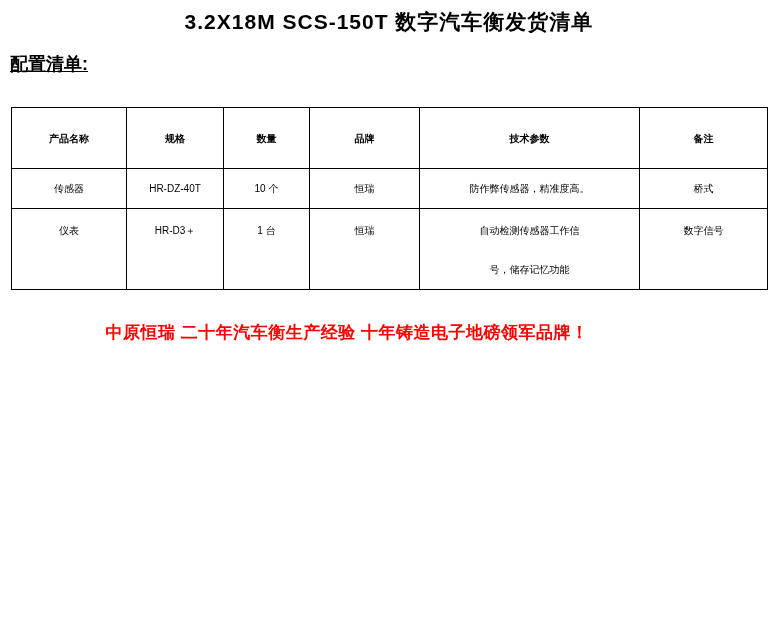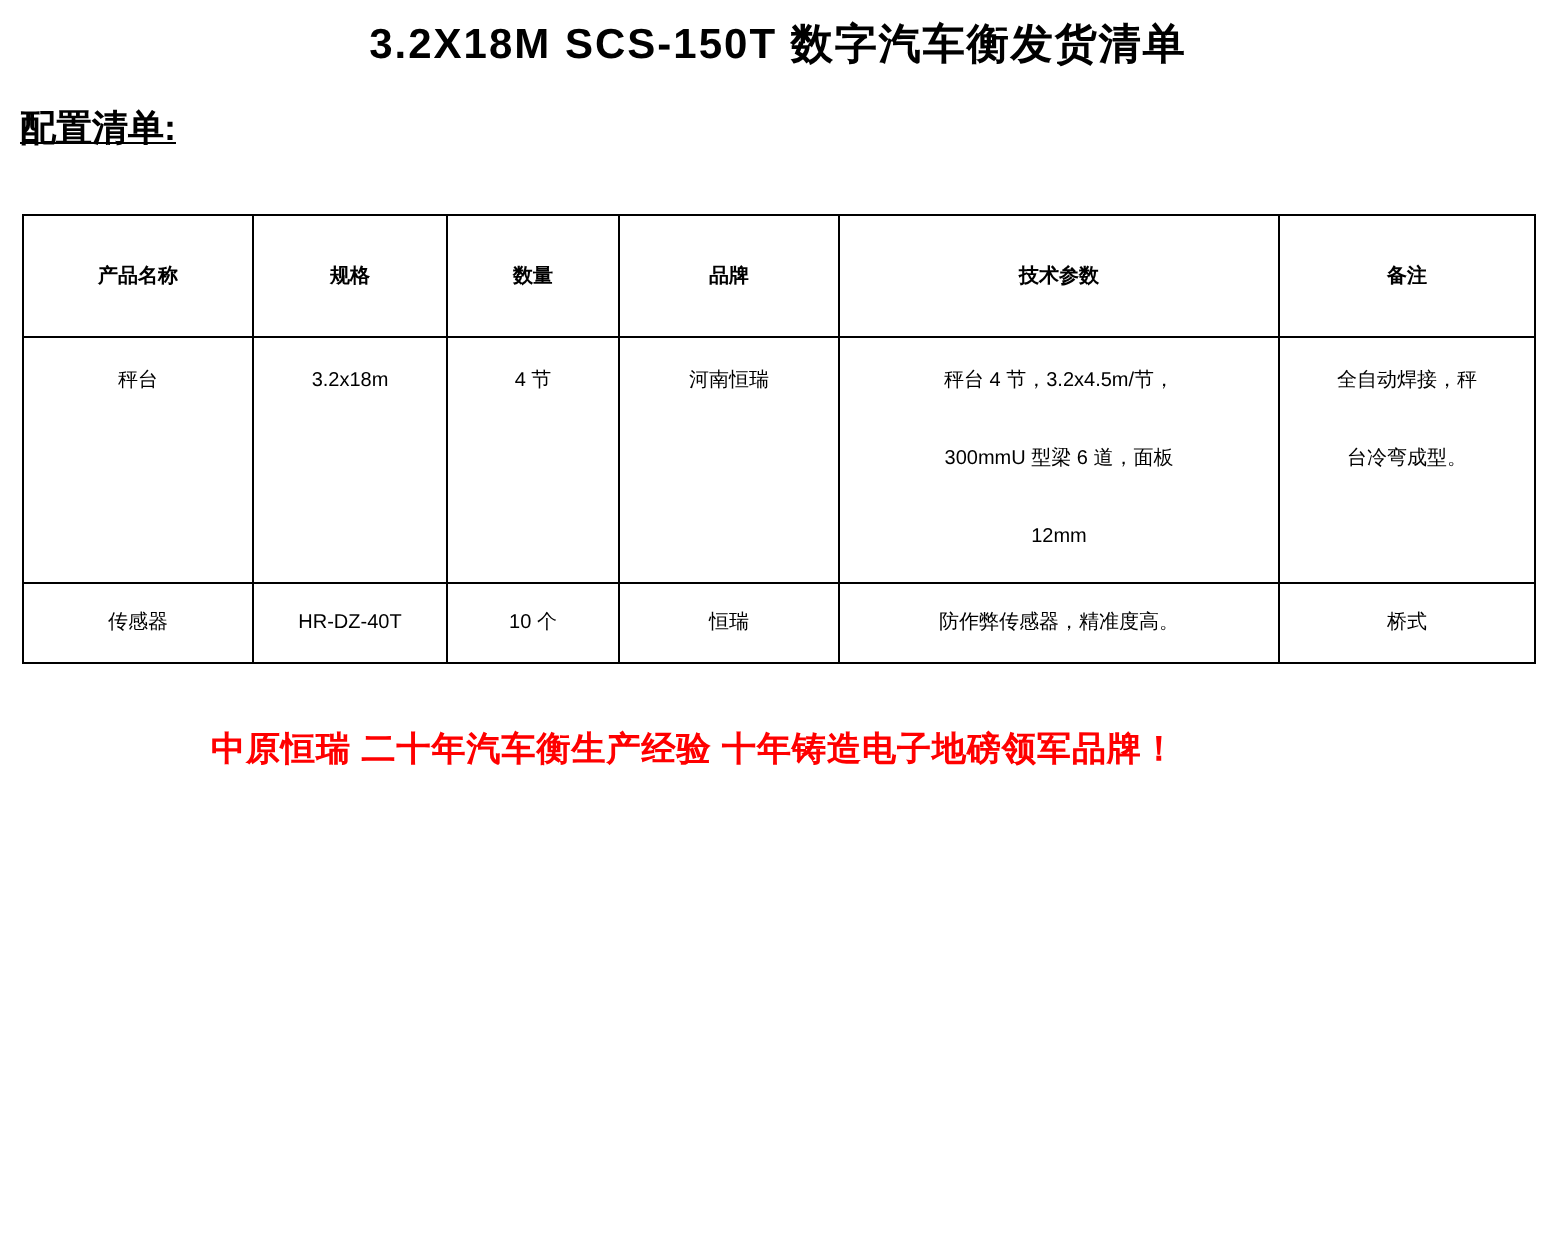--- a/index.html
+++ b/index.html
@@ -102,37 +102,35 @@
       <tr>
         <th>产品名称</th>
         <th>规格</th>
         <th>数量</th>
         <th>品牌</th>
         <th>技术参数</th>
         <th>备注</th>
       </tr>
     </thead>
     <tbody>
-      <tr class="row-tall h-r1">
-        <td>秤台</td>
-        <td>3.2x18m</td>
-        <td>4 节</td>
-        <td>河南恒瑞</td>
-        <td class="pre">秤台 4 节，3.2x4.5m/节，
-300mmU 型梁 6 道，面板
-12mm</td>
-        <td class="pre">全自动焊接，秤
-台冷弯成型。</td>
-      </tr>
       <tr class="h-r2">
         <td>传感器</td>
         <td>HR-DZ-40T</td>
         <td>10 个</td>
         <td>恒瑞</td>
         <td>防作弊传感器，精准度高。</td>
         <td>桥式</td>
+      </tr>
+      <tr class="row-tall h-r3">
+        <td>仪表</td>
+        <td>HR-D3＋</td>
+        <td>1 台</td>
+        <td>恒瑞</td>
+        <td class="pre">自动检测传感器工作信
+号，储存记忆功能</td>
+        <td>数字信号</td>
       </tr>
     </tbody>
   </table>
 
   <div class="footer-slogan" style="color: rgb(255, 0, 0);">中原恒瑞 二十年汽车衡生产经验 十年铸造电子地磅领军品牌！</div>
 
 </div>
 
 </body></html>

